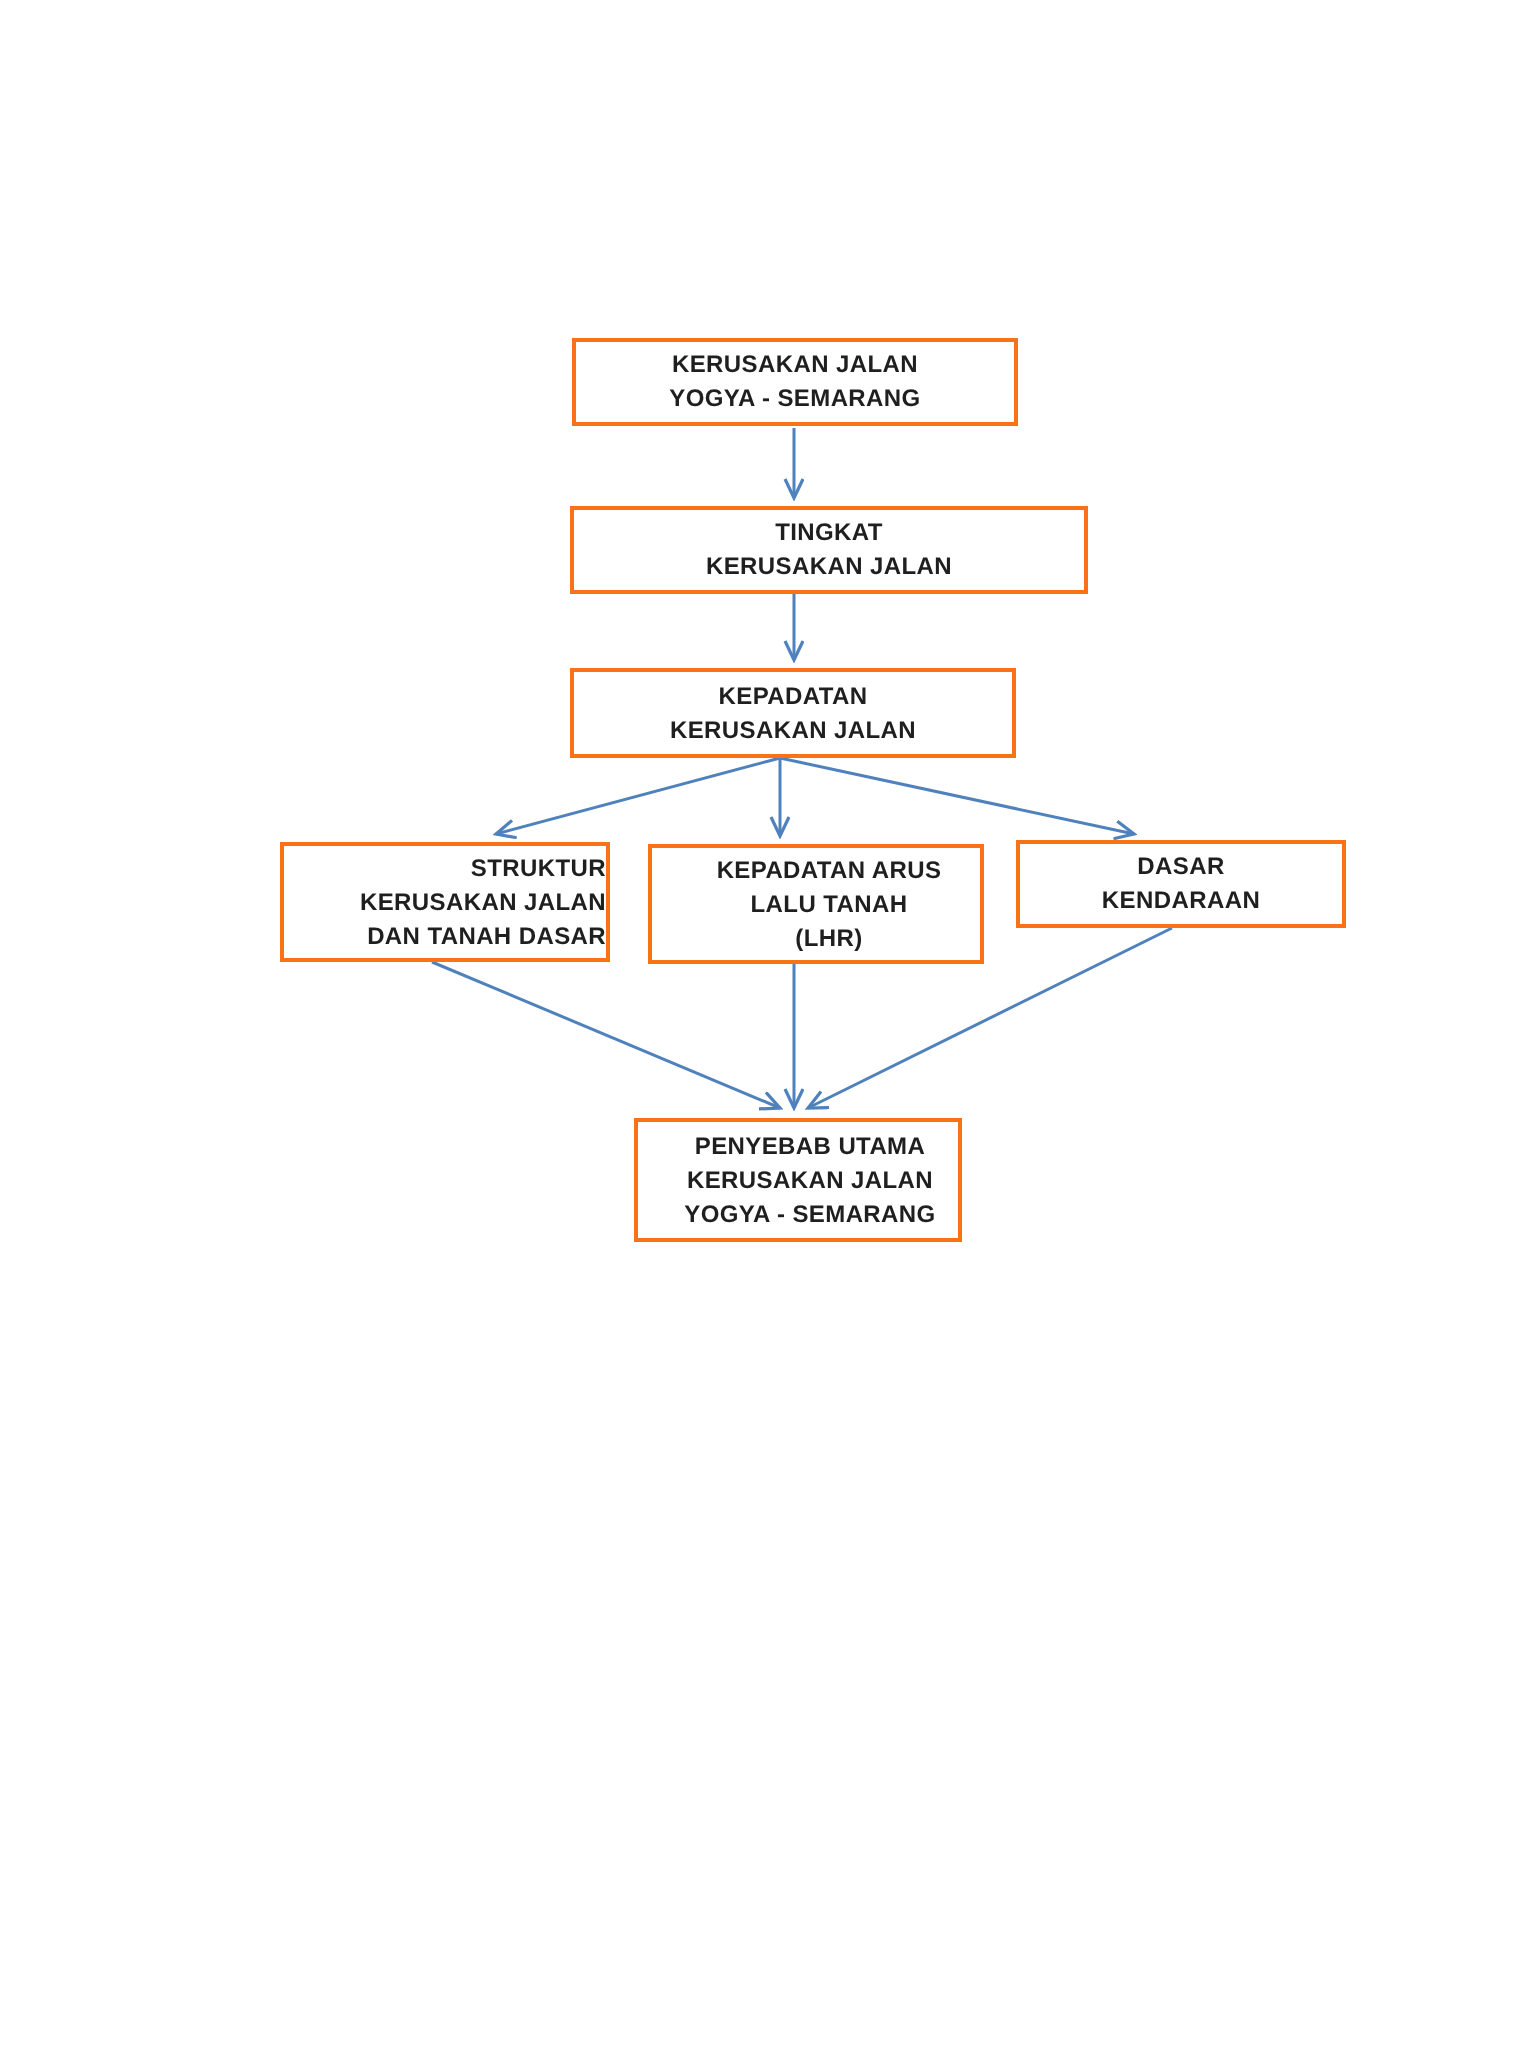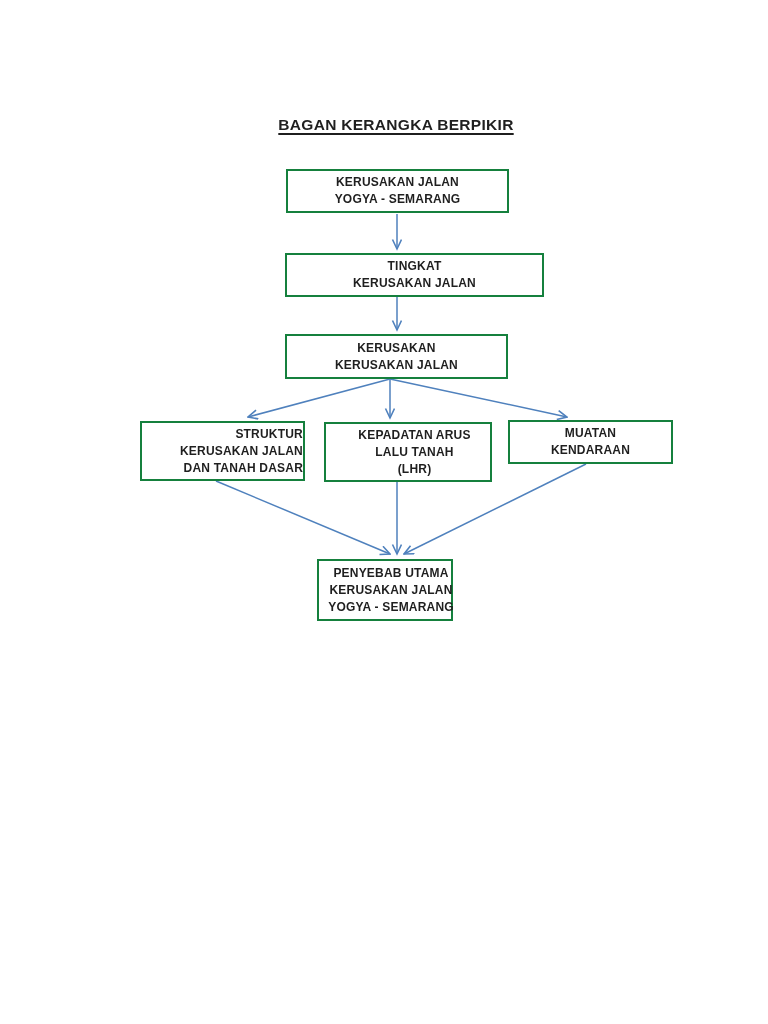--- a/index.html
+++ b/index.html
@@ -34,21 +34,21 @@
     position: absolute;
     left: 0;
     top: 0;
     width: 768px;
     height: 1024px;
   }
   .node {
     position: absolute;
     box-sizing: border-box;
     background: #ffffff;
-    border: 2px solid #15803d;
+    border: 2px solid #f97316;
     display: flex;
     flex-direction: column;
     align-items: center;
     justify-content: center;
     text-align: center;
   }
   .node .line {
     display: block;
     font-size: 12px;
     font-weight: bold;
@@ -57,28 +57,27 @@
     color: #1f1f1f;
     white-space: nowrap;
   }
   
   #node-kerusakan-jalan   { left: 286px; top: 169px; width: 223px; height: 44px; }
   #node-tingkat-kerusakan { left: 285px; top: 253px; width: 259px; height: 44px; }
   #node-penyebab-kerusakan{ left: 285px; top: 334px; width: 223px; height: 45px; }
   #node-struktur          { left: 140px; top: 421px; width: 165px; height: 60px; align-items: flex-end; }
   #node-kepadatan         { left: 324px; top: 422px; width: 168px; height: 60px; padding-left: 13px; }
   #node-muatan            { left: 508px; top: 420px; width: 165px; height: 44px; }
-  #node-penyebab-utama    { left: 317px; top: 559px; width: 136px; height: 62px; padding-left: 12px; }
+  #node-penyebab-utama    { left: 317px; top: 559px; width: 164px; height: 62px; padding-left: 12px; }
 </style>
 </head>
 <body>
 
 <div id="page">
 
-  <div id="title">BAGAN KERANGKA BERPIKIR</div>
 
   <svg id="arrow-layer" viewBox="0 0 768 1024" xmlns="http://www.w3.org/2000/svg">
     <defs>
       <marker id="vhead" markerWidth="12" markerHeight="12" refX="10.5" refY="5" orient="auto" markerUnits="userSpaceOnUse">
         <path d="M 1 0.5 L 10.5 5 L 1 9.5" fill="none" stroke="#4f81bd" stroke-width="1.6"></path>
       </marker>
     </defs>
     <g stroke="#4f81bd" stroke-width="1.5" fill="none">
       <line x1="397" y1="214" x2="397" y2="249" marker-end="url(#vhead)"></line>
       <line x1="397" y1="297" x2="397" y2="330" marker-end="url(#vhead)"></line>
@@ -95,38 +94,38 @@
     <span class="line">KERUSAKAN JALAN</span>
     <span class="line">YOGYA - SEMARANG</span>
   </div>
 
   <div class="node" id="node-tingkat-kerusakan">
     <span class="line">TINGKAT</span>
     <span class="line">KERUSAKAN JALAN</span>
   </div>
 
   <div class="node" id="node-penyebab-kerusakan">
-    <span class="line">KERUSAKAN</span>
+    <span class="line">KEPADATAN</span>
     <span class="line">KERUSAKAN JALAN</span>
   </div>
 
   <div class="node" id="node-struktur">
     <span class="line">STRUKTUR</span>
     <span class="line">KERUSAKAN JALAN</span>
     <span class="line">DAN TANAH DASAR</span>
   </div>
 
   <div class="node" id="node-kepadatan">
     <span class="line">KEPADATAN ARUS</span>
     <span class="line">LALU TANAH</span>
     <span class="line">(LHR)</span>
   </div>
 
   <div class="node" id="node-muatan">
-    <span class="line">MUATAN</span>
+    <span class="line">DASAR</span>
     <span class="line">KENDARAAN</span>
   </div>
 
   <div class="node" id="node-penyebab-utama">
     <span class="line">PENYEBAB UTAMA</span>
     <span class="line">KERUSAKAN JALAN</span>
     <span class="line">YOGYA - SEMARANG</span>
   </div>
 
 </div>

